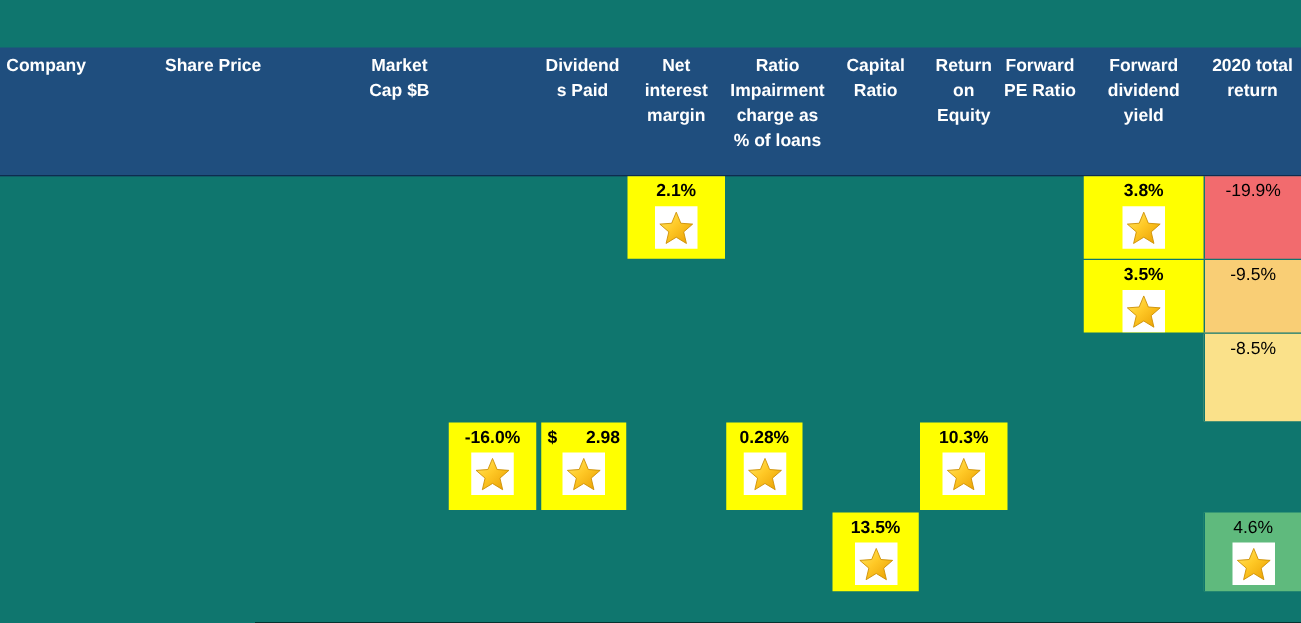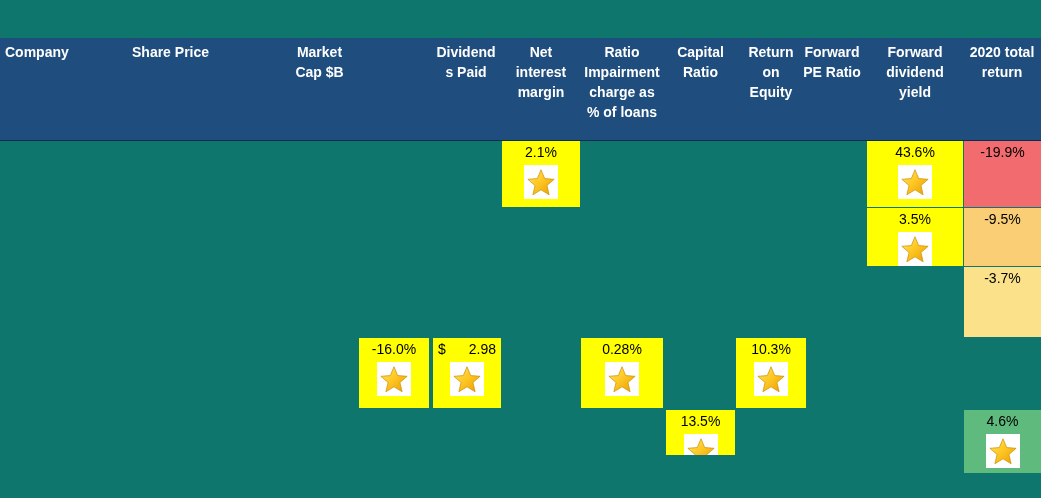--- a/index.html
+++ b/index.html
@@ -22,35 +22,35 @@
   .hc-cap{left:666px;width:69px}
   .hc-roe{left:736px;width:70px}
   .hc-fpe{left:800px;width:64px}
   .hc-fdy{left:867px;width:96px}
   .hc-ret{left:963px;width:78px}
 
   
   .cell{position:absolute;box-sizing:border-box;display:flex;flex-direction:column;
         align-items:center;font-size:14px;color:#000;overflow:hidden;}
   .cell .val{line-height:17px;padding-top:3px;}
-  .yellow{background:#FFFF00;}
+  .yellow{background:#FFFF00;font-weight:bold;}
   .retcell{border-left:1px solid #0f766e;}
 
   .c-r1-nim{left:502px;top:141px;width:78px;height:66px}
   .c-r1-fdy{left:867px;top:141px;width:96px;height:66px}
   .c-r1-ret{left:963px;top:141px;width:78px;height:66px;background:#F26B6E}
   .c-r2-fdy{left:867px;top:208px;width:96px;height:58px}
   .c-r2-ret{left:963px;top:208px;width:78px;height:58px;background:#F9CE75}
   .c-r3-ret{left:963px;top:267px;width:78px;height:70px;background:#FAE18A}
   .c-r4-ceg{left:359px;top:338px;width:70px;height:70px}
   .c-r4-div{left:433px;top:338px;width:68px;height:70px}
-  .c-r4-cic{left:581px;top:338px;width:82px;height:70px}
+  .c-r4-cic{left:581px;top:338px;width:61px;height:70px}
   .c-r4-roe{left:736px;top:338px;width:70px;height:70px}
   .c-r4-ret{left:963px;top:338px;width:78px;height:70px;background:#AFD28F}
-  .c-r5-cap{left:666px;top:410px;width:69px;height:45px}
+  .c-r5-cap{left:666px;top:410px;width:69px;height:63px}
   .c-r5-ret{left:963px;top:410px;width:78px;height:63px;background:#5FBA7D}
 
   
   .acct{display:flex;justify-content:space-between;width:100%;
         padding:3px 5px 0;box-sizing:border-box;line-height:17px;}
 
   
   .star-box{width:34px;height:34px;background:#fff;margin-top:4px;
             display:flex;align-items:center;justify-content:center;flex:none;}
   .star-box svg{display:block;}
@@ -97,21 +97,21 @@
               <stop offset="0" stop-color="#FFE76A"></stop>
               <stop offset="0.45" stop-color="#FFC926"></stop>
               <stop offset="1" stop-color="#E89C00"></stop>
             </linearGradient>
           </defs>
           <path d="M16 2 L20.2 12.1 31 12.9 22.8 20 25.3 30.6 16 24.9 6.7 30.6 9.2 20 1 12.9 11.8 12.1 Z" fill="url(#sg)" stroke="#CC8E00" stroke-width="0.8" stroke-linejoin="round"></path>
         </svg>
       </div>
   </div>
   <div class="cell yellow c-r1-fdy">
-    <div class="val">43.6%</div>
+    <div class="val">3.8%</div>
     <div class="star-box">
         <svg width="28" height="28" viewBox="0 0 32 32">
           <defs>
             <linearGradient id="sg" x1="0" y1="0" x2="1" y2="1">
               <stop offset="0" stop-color="#FFE76A"></stop>
               <stop offset="0.45" stop-color="#FFC926"></stop>
               <stop offset="1" stop-color="#E89C00"></stop>
             </linearGradient>
           </defs>
           <path d="M16 2 L20.2 12.1 31 12.9 22.8 20 25.3 30.6 16 24.9 6.7 30.6 9.2 20 1 12.9 11.8 12.1 Z" fill="url(#sg)" stroke="#CC8E00" stroke-width="0.8" stroke-linejoin="round"></path>
@@ -135,21 +135,21 @@
           </defs>
           <path d="M16 2 L20.2 12.1 31 12.9 22.8 20 25.3 30.6 16 24.9 6.7 30.6 9.2 20 1 12.9 11.8 12.1 Z" fill="url(#sg)" stroke="#CC8E00" stroke-width="0.8" stroke-linejoin="round"></path>
         </svg>
       </div>
   </div>
   <div class="cell retcell c-r2-ret">
     <div class="val">-9.5%</div>
   </div>
 
   <div class="cell retcell c-r3-ret">
-    <div class="val">-3.7%</div>
+    <div class="val">-8.5%</div>
   </div>
 
   <div class="cell yellow c-r4-ceg">
     <div class="val">-16.0%</div>
     <div class="star-box">
         <svg width="28" height="28" viewBox="0 0 32 32">
           <defs>
             <linearGradient id="sg" x1="0" y1="0" x2="1" y2="1">
               <stop offset="0" stop-color="#FFE76A"></stop>
               <stop offset="0.45" stop-color="#FFC926"></stop>

